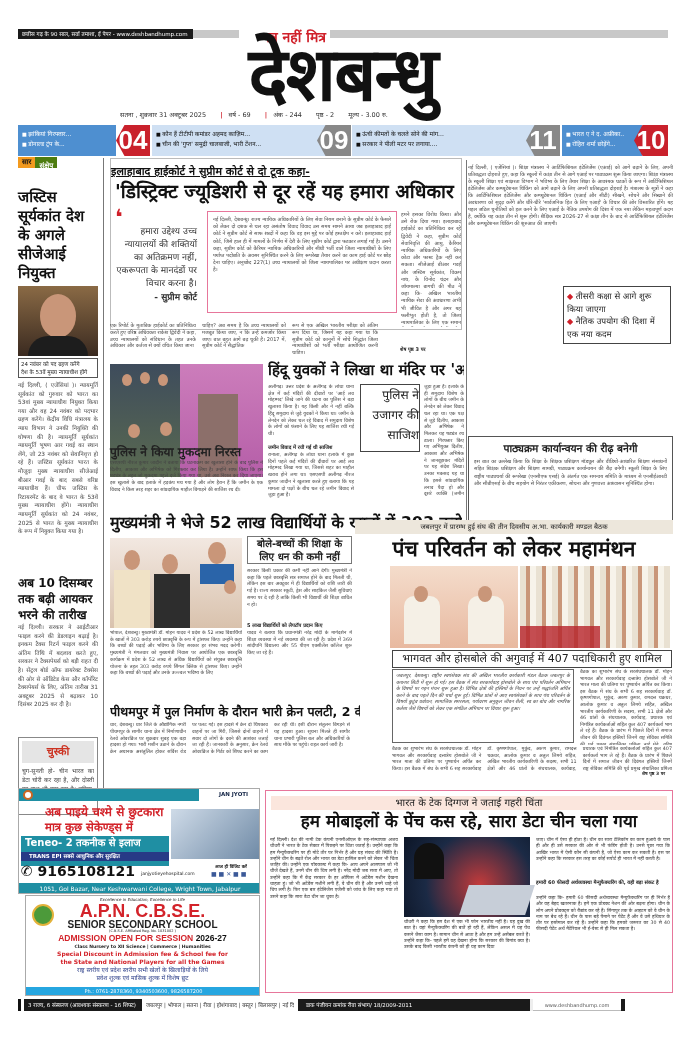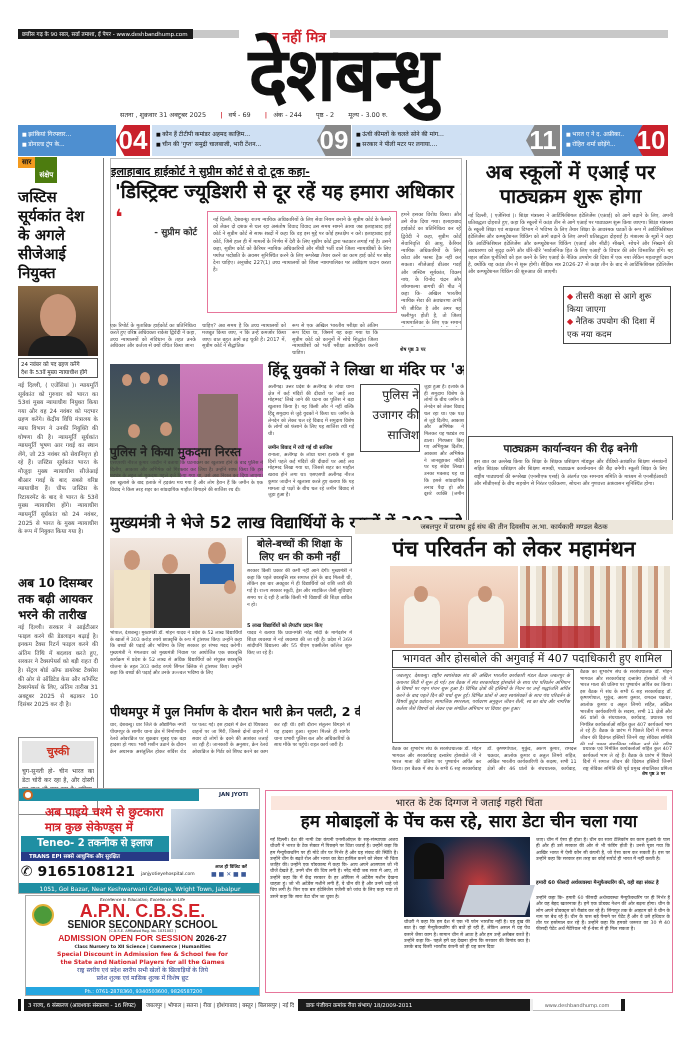--- a/index.html
+++ b/index.html
@@ -16,21 +16,21 @@
 .dateline span{margin-right:12px}
 .dateline .sep{color:#d0202a;font-weight:bold;margin-right:6px}
 .teasers{left:18px;top:125px;width:548px;height:31px}
 .tz{position:absolute;top:0;height:31px;font-size:6px;line-height:10px;color:#fff;padding:4px 0 0 4px}
 .tz .row{white-space:nowrap;overflow:hidden}
 .tz .row:before{content:"■ ";font-size:5px}
 .pgno{position:absolute;top:0;height:31px;color:#fff;font-size:26px;font-weight:bold;text-align:center;line-height:31px;font-family:"Liberation Sans",sans-serif}
 .leftcol{left:18px;top:157px;width:80px}
 .sarbox{display:flex;height:11px;font-size:7px;font-weight:bold;line-height:11px}
 .sarbox .a{background:#f39a1e;color:#111;padding:0 4px}
-.sarbox .b{background:#4d7c0f;color:#fff;padding:13px 4px}
+.sarbox .b{background:#4d7c0f;color:#fff;padding:4px 4px}
 .lhead{font-size:16px;line-height:20px;font-weight:bold;color:#111;margin-top:20px}
 .photo{background:linear-gradient(#2b2b2b,#555);position:relative}
 .face{position:absolute;border-radius:50%;background:#c99679}
 .caption{border:1px solid #555;font-size:5.5px;line-height:8px;padding:1px 2px;margin-top:2px}
 .vline{background:#777}
 h2.mid{font-size:11px;font-weight:bold;text-decoration:underline;color:#111}
 .bighead{font-weight:bold;color:#111;white-space:nowrap;overflow:hidden}
 .quote{font-size:11px;line-height:15px;color:#333;text-align:right}
 .pinkbox{border:1.5px solid #e7769b;padding:4px 5px}
 .bullet:before{content:"◆ ";color:#d0202a;font-size:8px}
@@ -102,34 +102,34 @@
     <div class="small" style="font-size:6px;line-height:9px;margin-top:3px;height:45px;overflow:hidden">चुग-सुनती हो- चीन भारत का डेटा चोरी कर रहा है, और दोस्ती का हाथ भी बढ़ा रहा है। चुटिया- हां पिये-</div>
   </div>
 </div>
 <div class="abs vline" style="left:103px;top:158px;width:1px;height:630px"></div>
 
 <div class="abs" style="left:110px;top:158px;width:352px;height:172px;border:1px solid #bbb">
   <h2 class="mid" style="margin-top:4px">इलाहाबाद हाईकोर्ट ने सुप्रीम कोर्ट से दो टूक कहा-</h2>
   <div class="bighead" style="font-size:19px;line-height:26px;padding-left:4px">'डिस्ट्रिक्ट ज्यूडिशरी से दूर रहें यह हमारा अधिकार क्षेत्र हैं'</div>
   <div class="abs" style="left:4px;top:52px;width:82px">
     <div style="color:#d0202a;font-size:22px;font-weight:bold;line-height:14px">❛</div>
+    <div class="quote" style="font-size:9px;line-height:13px">हमारा उद्देश्य उच्च न्यायालयों की शक्तियों का अतिक्रमण नहीं, एकरूपता के मानदंडों पर विचार करना है।</div>
     <div class="quote" style="font-size:9px;font-weight:bold">- सुप्रीम कोर्ट</div>
   </div>
   <div class="abs pinkbox small" style="left:96px;top:52px;width:190px;height:102px;overflow:hidden;font-size:5px;line-height:7.2px">नई दिल्ली, देशबन्धु। राज्य न्यायिक अधिकारियों के लिए सेवा नियम बनाने के सुप्रीम कोर्ट के फैसले को लेकर दो दशक से चल रहा असंतोष विवाद विवाद उस समय सामने आया जब इलाहाबाद हाई कोर्ट ने सुप्रीम कोर्ट से साफ शब्दों में कहा कि वह इस मुद्दे पर कोई हस्तक्षेप न करे। इलाहाबाद हाई कोर्ट, जिसे हाल ही में मामलों के निर्णय में देरी के लिए सुप्रीम कोर्ट द्वारा फटकार लगाई गई है। उसने कहा, सुप्रीम कोर्ट को कैरियर न्यायिक अधिकारियों और सीधी भर्ती वाले जिला न्यायाधीशों के लिए पर्याप्त पदोन्नति के अवसर सुनिश्चित करने के लिए रूपरेखा तैयार करने का काम हाई कोर्ट पर छोड़ देना चाहिए। अनुच्छेद 227(1) उच्च न्यायालयों को जिला न्यायपालिका पर अधीक्षण प्रदान करता है।</div>
   <div class="abs small" style="left:290px;top:52px;width:60px;height:116px;overflow:hidden;font-size:5px;line-height:7.2px">हमने इसका विरोध किया। और उसे रोक दिया गया। इलाहाबाद हाईकोर्ट का प्रतिनिधित्व कर रहे द्विवेदी ने कहा, सुप्रीम कोर्ट सेवानिवृत्ति की आयु, कैरियर न्यायिक अधिकारियों के लिए कोटा और फास्ट ट्रैक नहीं कर सकता। सीजेआई बीआर गवई और जस्टिस सूर्यकांत, विक्रम नाथ, के विनोद चंद्रन और जॉयमाल्या बागची की पीठ ने कहा कि- अखिल भारतीय न्यायिक सेवा की अवधारणा अभी भी जीवित है और अगर यह फलीभूत होती है, तो जिला न्यायपालिका के लिए एक समान सेवा नियम तैयार करने में सुप्रीम कोर्ट की कुछ भूमिका हो सकती है। मुख्य न्यायाधीश</div>
 </div>
 <div class="abs" style="left:110px;top:322px;width:352px;height:36px">
   <div class="abs small" style="left:0;top:0;width:86px;height:32px;overflow:hidden;font-size:5px;line-height:6.8px">एक रिपोर्ट के मुताबिक हाईकोर्ट का प्रतिनिधित्व करते हुए वरिष्ठ अधिवक्ता राकेश द्विवेदी ने कहा, उच्च न्यायालयों को संविधान के तहत उनके अधिकार और कर्तव्य से क्यों वंचित किया जाना</div>
   <div class="abs small" style="left:92px;top:0;width:84px;height:32px;overflow:hidden;font-size:5px;line-height:6.8px">चाहिए? अब समय है कि उच्च न्यायालयों को मजबूत किया जाए, न कि उन्हें कमजोर किया जाए। बात बहुत आगे बढ़ चुकी है। 2017 में, सुप्रीम कोर्ट ने सैद्धांतिक</div>
   <div class="abs small" style="left:182px;top:0;width:86px;height:32px;overflow:hidden;font-size:5px;line-height:6.8px">रूप से एक अखिल भारतीय परीक्षा को अंतिम रूप दिया था, जिसमें यह कहा गया था कि सुप्रीम कोर्ट को कानूनों में सोचे सिद्धांत जिला न्यायाधीशों को भर्ती परीक्षा आयोजित करनी चाहिए।</div>
   <div class="abs" style="left:290px;top:24px;font-size:5px;font-weight:bold">शेष पृष्ठ 3 पर</div>
 </div>
 
 <div class="abs" style="left:468px;top:160px;width:205px">
-  <div class="bighead" style="font-size:20px;line-height:24px;text-align:center;white-space:normal">अब स्कूलों में एआई पर पाठ्यक्रम शुरू होगा</div>
   <div class="small" style="margin-top:4px;height:76px;overflow:hidden;font-size:5px;line-height:7px">नई दिल्ली, ( एजेंसियां )। शिक्षा मंत्रालय ने आर्टिफिशियल इंटेलिजेंस (एआई) को आगे बढ़ाने के लिए, अपनी प्रतिबद्धता दोहराते हुए, कहा कि स्कूलों में कक्षा तीन से आगे एआई पर पाठ्यक्रम शुरू किया जाएगा। शिक्षा मंत्रालय के स्कूली शिक्षा एवं साक्षरता विभाग ने भविष्य के लिए तैयार शिक्षा के आवश्यक घटकों के रूप में आर्टिफिशियल इंटेलिजेंस और कम्प्यूटेशनल थिंकिंग को आगे बढ़ाने के लिए अपनी प्रतिबद्धता दोहराई है। मंत्रालय के सूत्रों ने कहा कि आर्टिफिशियल इंटेलिजेंस और कम्प्यूटेशनल थिंकिंग (एआई और सीटी) सीखने, सोचने और सिखाने की अवधारणा को सुदृढ़ करेंगे और धीरे-धीरे 'सार्वजनिक हित के लिए एआई' के विचार की ओर विस्तारित होंगे। यह पहल जटिल चुनौतियों को हल करने के लिए एआई के नैतिक उपयोग की दिशा में एक नया लेकिन महत्वपूर्ण कदम है, क्योंकि यह कक्षा तीन से शुरू होगी। शैक्षिक सत्र 2026-27 से कक्षा तीन के बाद से आर्टिफिशियल इंटेलिजेंस और कम्प्यूटेशनल थिंकिंग की शुरुआत की जाएगी।</div>
   <div class="abs" style="left:95px;top:126px;width:108px;border:1px solid #444;padding:3px;background:#fff">
     <div class="bullet" style="font-size:8.5px;line-height:12px">तीसरी कक्षा से आगे शुरू किया जाएगा</div>
     <div class="bullet" style="font-size:8.5px;line-height:12px">नैतिक उपयोग की दिशा में एक नया कदम</div>
   </div>
   <div class="abs pinkbox" style="left:0;top:276px;width:205px;height:97px;border-color:#555;border-width:1px">
     <div style="font-size:10.5px;font-weight:bold;text-align:center">पाठ्यक्रम कार्यान्वयन की रीढ़ बनेगी</div>
     <div class="small" style="margin-top:3px;height:72px;overflow:hidden;font-size:5px;line-height:7.4px">इस बात का उल्लेख किया कि शिक्षा के शिक्षक प्रशिक्षण मॉड्यूल और वीडियो-आधारित शिक्षण संसाधनों सहित शिक्षक प्रशिक्षण और शिक्षण सामग्री, पाठ्यक्रम कार्यान्वयन की रीढ़ बनेगी। स्कूली शिक्षा के लिए राष्ट्रीय पाठ्यचर्या की रूपरेखा (एनसीएफ एसई) के अंतर्गत एक समन्वय समिति के माध्यम से एनसीईआरटी और सीबीएसई के बीच सहयोग से निरंतर एकीकरण, सोचना और गुणवत्ता आश्वासन सुनिश्चित होगा।</div>
   </div>
 </div>
@@ -193,21 +193,21 @@
 <div class="abs small" style="left:392px;top:746px;width:280px;height:30px;overflow:hidden;font-size:4.8px;line-height:6.6px;column-count:3;column-gap:6px">बैठक का शुभारंभ संघ के सरसंघचालक डॉ. मोहन भागवत और सरकार्यवाह दत्तात्रेय होसबोले जी ने भारत माता की प्रतिमा पर पुष्पार्चन अर्पित कर किया। इस बैठक में संघ के सभी 6 सह सरकार्यवाह डॉ. कृष्णगोपाल, मुकुंद, अरुण कुमार, रामदत्त चक्रधर, आलोक कुमार व अतुल लिमये सहित, अखिल भारतीय कार्यकारिणी के सदस्य, सभी 11 क्षेत्रों और 46 प्रांतों के संघचालक, कार्यवाह, प्रचारक एवं निमंत्रित कार्यकर्ताओं सहित कुल 407 कार्यकर्ता भाग ले रहे हैं। बैठक के प्रारंभ में पिछले दिनों में समाज जीवन की दिवंगत हस्तियों जिनमें राष्ट्र सेविका समिति की पूर्व प्रमुख संचालिका प्रमिला ताई मेढ़े, वरिष्ठ प्रचारक मधुभाई कुलकर्णी, गुजरात के पूर्व मुख्यमंत्री विजय रूपाणी, झारखंड के पूर्व मुख्यमंत्री शिबू सोरेन, हिंदी के वरिष्ठ राजनेता विजय मल्होत्रा, वरिष्ठ वैज्ञानिक डॉ. कस्तूरीरंगन एवं पहलगाम हमले के मृतकों को श्रद्धांजलि अर्पित की गई।</div>
 <div class="abs small" style="left:580px;top:669px;width:92px;height:76px;overflow:hidden;font-size:4.8px;line-height:6.6px">बैठक का शुभारंभ संघ के सरसंघचालक डॉ. मोहन भागवत और सरकार्यवाह दत्तात्रेय होसबोले जी ने भारत माता की प्रतिमा पर पुष्पार्चन अर्पित कर किया। इस बैठक में संघ के सभी 6 सह सरकार्यवाह डॉ. कृष्णगोपाल, मुकुंद, अरुण कुमार, रामदत्त चक्रधर, आलोक कुमार व अतुल लिमये सहित, अखिल भारतीय कार्यकारिणी के सदस्य, सभी 11 क्षेत्रों और 46 प्रांतों के संघचालक, कार्यवाह, प्रचारक एवं निमंत्रित कार्यकर्ताओं सहित कुल 407 कार्यकर्ता भाग ले रहे हैं। बैठक के प्रारंभ में पिछले दिनों में समाज जीवन की दिवंगत हस्तियों जिनमें राष्ट्र सेविका समिति की पूर्व प्रमुख संचालिका प्रमिला ताई मेढ़े, वरिष्ठ प्रचारक मधुभाई कुलकर्णी, गुजरात के पूर्व मुख्यमंत्री विजय रूपाणी, झारखंड के पूर्व मुख्यमंत्री शिबू सोरेन, हिंदी के वरिष्ठ राजनेता विजय मल्होत्रा, वरिष्ठ वैज्ञानिक डॉ. कस्तूरीरंगन एवं पहलगाम हमले के मृतकों को श्रद्धांजलि अर्पित की गई।</div>
 <div class="abs" style="left:642px;top:770px;font-size:4.5px;font-weight:bold">शेष पृष्ठ 3 पर</div>
 
 <div class="abs adbox" style="left:18px;top:788px;width:242px;height:106px;overflow:hidden">
   <div class="abs" style="left:0;top:0;width:180px;height:12px;background:#1f8fa3"></div>
   <div class="abs" style="left:4px;top:1px;width:10px;height:10px;border-radius:50%;background:#fff;border:2px solid #c62"></div>
   <div class="abs" style="left:200px;top:2px;font-size:5.5px;font-weight:bold;color:#124">JAN JYOTI</div>
   <div class="abs" style="left:26px;top:14px;font-size:12px;font-weight:bold;color:#d3232a">अब पाइये चश्मे से छुटकारा</div>
   <div class="abs" style="left:26px;top:30px;font-size:11.5px;font-weight:bold;color:#d3232a">मात्र कुछ सेकेण्ड्स में</div>
-  <div class="abs" style="left:2px;top:47px;width:148px;height:16px;background:#1f8fa3;color:#fff;font-size:10px;font-weight:bold;line-height:14px;padding-left:16px">Teneo- 2 तकनीक से इलाज</div>
+  <div class="abs" style="left:2px;top:47px;width:148px;height:30px;background:#1f8fa3;color:#fff;font-size:10px;font-weight:bold;line-height:14px;padding-left:4px">Teneo- 2 तकनीक से इलाज</div>
   <div class="abs" style="left:2px;top:63px;width:148px;height:9px;background:#273a86;color:#fff;font-size:5.5px;line-height:9px;padding-left:8px;font-weight:bold">TRANS EPI सबसे आधुनिक और सुरक्षित</div>
   <div class="abs" style="left:152px;top:20px;width:88px;height:50px;background:linear-gradient(135deg,#cfdbe8,#6f8aa6)"></div>
   <div class="abs" style="left:2px;top:74px;font-size:14px;font-weight:bold;color:#111"><span>✆ </span><span>9165108121</span></div>
   <div class="abs" style="left:122px;top:82px;font-size:4.5px">janjyotieyehospital.com</div>
   <div class="abs" style="left:196px;top:74px;font-size:4.5px;font-weight:bold">आज ही विजिट करें</div>
   <div class="abs" style="left:192px;top:81px;font-size:6px;color:#3b5998">■ ■ ✕ ■ ■</div>
   <div class="abs" style="left:0;top:94px;width:242px;height:12px;background:#1f8fa3;color:#fff;font-size:6px;line-height:12px;text-align:center;white-space:nowrap">1051, Gol Bazar, Near Keshwarwani College, Wright Town, Jabalpur</div>
 </div>
 
 <div class="abs adbox" style="left:25px;top:895px;width:235px;height:101px;overflow:hidden;text-align:center">

